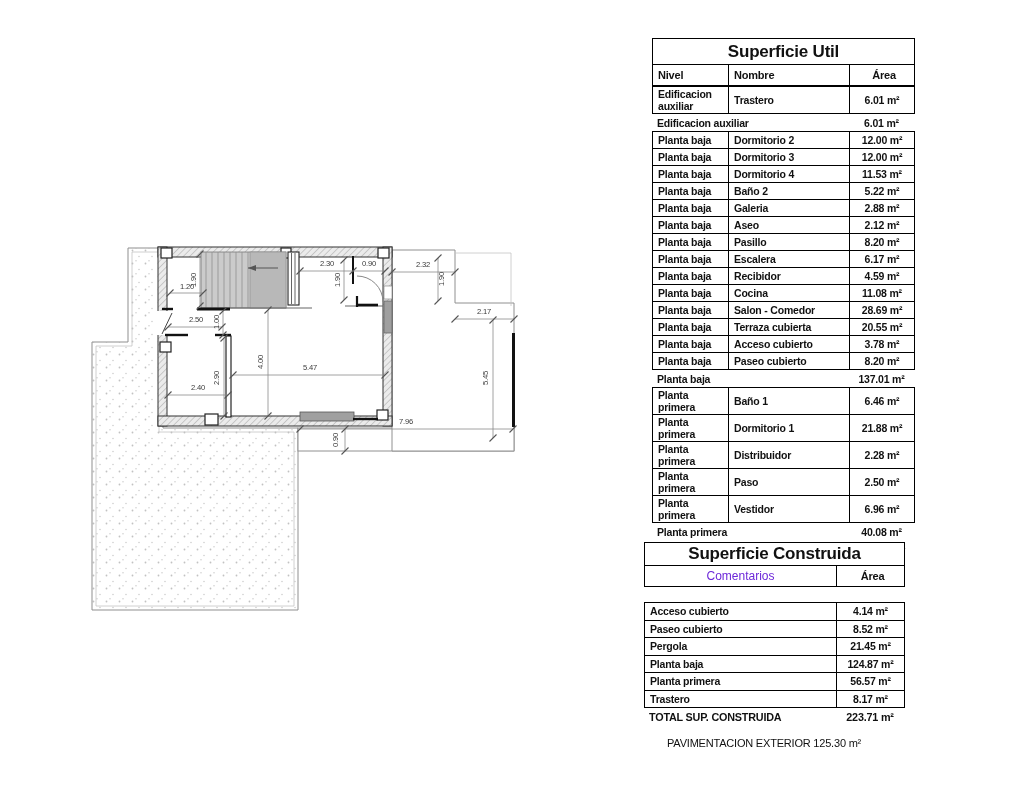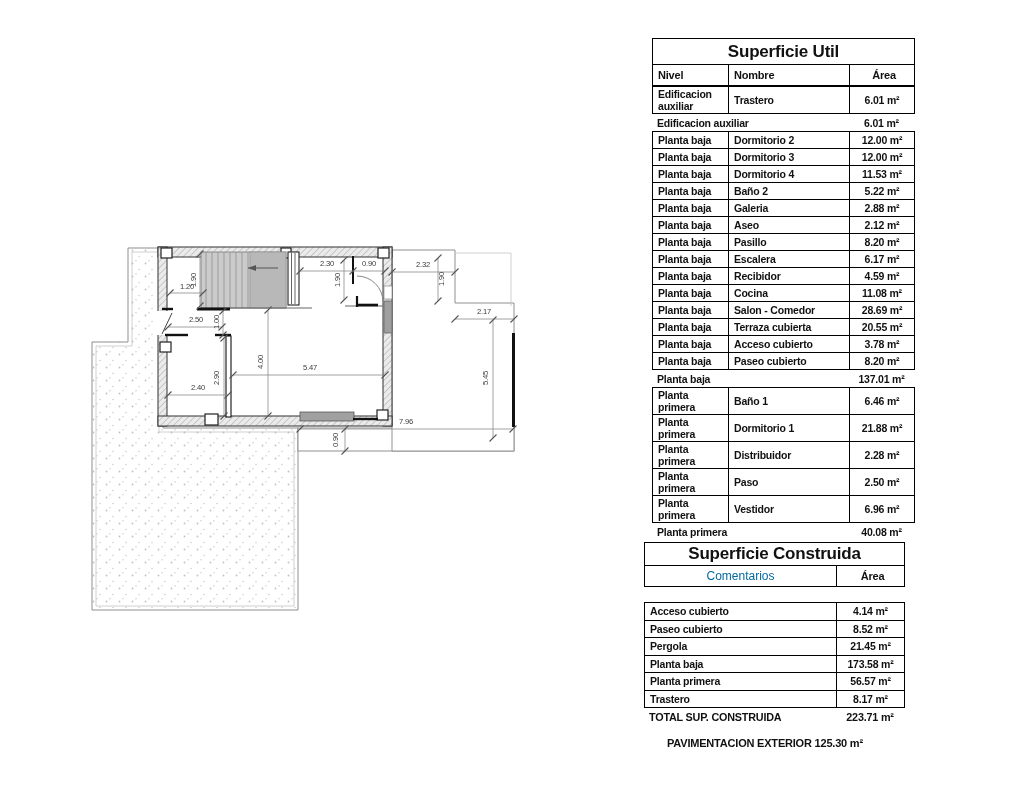--- a/index.html
+++ b/index.html
@@ -13,38 +13,38 @@
   #tbl-con{left:644px;top:542px;width:261px;}
   .hbox{border:1px solid #000;background:#fff;}
   .t-title{height:25px;line-height:25px;text-align:center;font-weight:bold;font-size:17px;border-bottom:1px solid #000;}
   #tbl-con .t-title{height:22px;line-height:22px;}
   .colrow{display:grid;height:20px;font-weight:bold;font-size:11px;}
   #tbl-util .colrow{grid-template-columns:75px 121px 1fr;}
   #tbl-con  .colrow{grid-template-columns:191px 1fr;}
   .colrow > div{display:flex;align-items:center;padding-left:5px;}
   .colrow > div + div{border-left:1px solid #000;}
   .colrow .hd-area{justify-content:center;padding-left:4px;}
-  #tbl-con .hd-com{justify-content:center;padding-left:0;font-weight:normal;font-size:12px;color:#0369a1;letter-spacing:0;}
+  #tbl-con .hd-com{justify-content:center;padding-left:0;font-weight:normal;font-size:12px;color:#6d28d9;letter-spacing:0;}
   .tbody{}
   #tbl-con .tbody{margin-top:15px;}
   .tbox,.tbox2{border:1px solid #000;background:#fff;}
   .trow{display:grid;grid-template-columns:75px 121px 1fr;min-height:16px;}
   .trow2{display:grid;grid-template-columns:191px 1fr;height:16.5px;}
   .trow + .trow,.trow2 + .trow2{border-top:1px solid #000;}
   .cell,.cell2{display:flex;align-items:center;font-weight:bold;font-size:10.5px;line-height:12px;padding:1px 0 1px 5px;}
   .trow > .cell + .cell,.trow2 > .cell2 + .cell2{border-left:1px solid #000;}
   .cell.area,.cell2.ar{justify-content:center;padding-left:0;}
   .subrow,.totrow{display:grid;height:17px;align-items:center;font-weight:bold;font-size:10.5px;}
   #tbl-util .subrow,#tbl-util .totrow{grid-template-columns:1fr 67px;}
   #tbl-con .totrow{grid-template-columns:1fr 70px;}
   .subrow > :first-child,.totrow > :first-child{padding-left:5px;}
   .subrow > :last-child,.totrow > :last-child{text-align:center;}
   .totrow{font-size:10.8px;}
   
-  #footer-note{position:absolute;left:667px;top:737px;font-weight:bold;font-size:11px;letter-spacing:-0.2px;}
+  #footer-note{position:absolute;left:667px;top:737px;font-weight:normal;font-size:11px;letter-spacing:-0.2px;}
   
   #plan{position:absolute;left:85px;top:240px;}
   #plan text{font-family:"Liberation Sans",sans-serif;font-size:7.6px;fill:#3a3a3a;letter-spacing:-0.2px;}
 </style>
 </head>
 <body>
 
 <svg id="plan" width="440" height="380" viewBox="85 240 440 380">
   <defs>
     <pattern id="stip" width="13" height="13" patternUnits="userSpaceOnUse">
@@ -370,21 +370,21 @@
         <div class="trow2">
           <div class="cell2 lab">Paseo cubierto</div>
           <div class="cell2 ar">8.52 m²</div>
         </div>
         <div class="trow2">
           <div class="cell2 lab">Pergola</div>
           <div class="cell2 ar">21.45 m²</div>
         </div>
         <div class="trow2">
           <div class="cell2 lab">Planta baja</div>
-          <div class="cell2 ar">173.58 m²</div>
+          <div class="cell2 ar">124.87 m²</div>
         </div>
         <div class="trow2">
           <div class="cell2 lab">Planta primera</div>
           <div class="cell2 ar">56.57 m²</div>
         </div>
         <div class="trow2">
           <div class="cell2 lab">Trastero</div>
           <div class="cell2 ar">8.17 m²</div>
         </div>
       </div>

